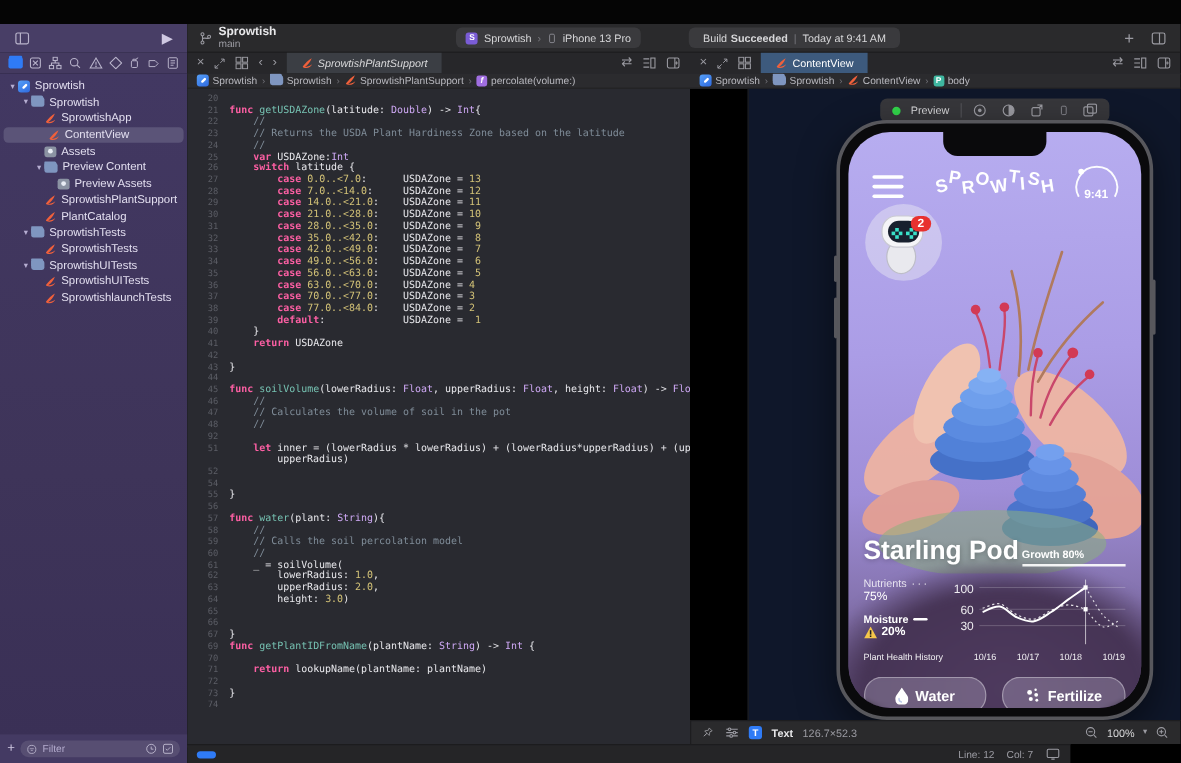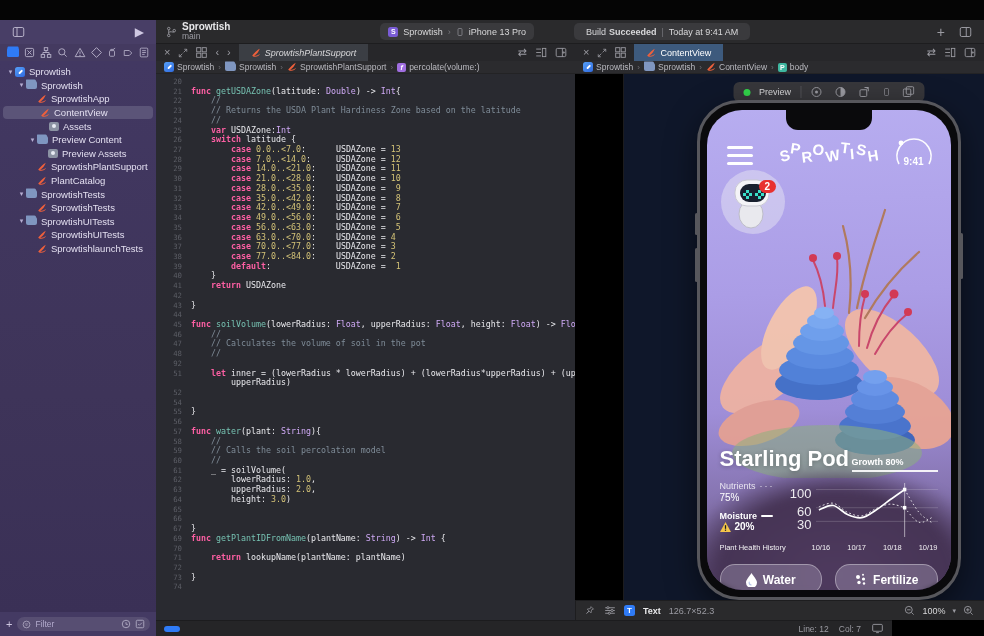--- a/index.html
+++ b/index.html
@@ -96,21 +96,21 @@
   .plant-name{font-size:22px;font-weight:bold;text-shadow:0 1px 4px rgba(0,0,0,.25);}
   .growth{font-size:9px;font-weight:bold;border-bottom:2px solid rgba(255,255,255,.9);padding-bottom:3px;width:86px;}
   .stats-chart{display:flex;margin-top:9px;}
   .stat-col{flex:0 0 72px;font-size:9px;}
   .stat-lab{color:rgba(255,255,255,.8);display:flex;align-items:center;gap:4px;}
   .stat-val{font-size:10px;margin:1px 0 8px;}
   .stat-lab.strong,.stat-val.strong{color:#fff;font-weight:bold;}
   .legend-dots{letter-spacing:2px;color:rgba(255,255,255,.8);}
   .legend-dash{display:inline-block;width:12px;height:2px;background:#fff;border-radius:1px;}
   .warnrow{display:flex;align-items:center;gap:4px;font-weight:bold;font-size:10px;}
-  .yticks{flex:0 0 20px;position:relative;font-size:13px;color:rgba(255,255,255,.9);text-align:center;padding-right:4px;}
+  .yticks{flex:0 0 20px;position:relative;font-size:10px;color:rgba(255,255,255,.9);text-align:center;padding-right:4px;}
   .yticks span{position:absolute;right:4px;}
   #chartwrap{flex:1;position:relative;height:56px;}
   .foot-row{display:flex;align-items:center;justify-content:space-between;margin-top:6px;font-size:7.5px;color:rgba(255,255,255,.92);}
   .dates{display:flex;justify-content:space-between;width:126px;}
   .btn-row{display:flex;justify-content:center;gap:13px;margin-top:12px;}
   .pbtn{display:flex;align-items:center;justify-content:center;gap:6px;width:103px;height:29px;border-radius:15px;
         background:rgba(200,190,215,.30);border:1px solid rgba(255,255,255,.35);backdrop-filter:blur(2px);
         color:#fff;font-size:12px;font-weight:bold;cursor:pointer;}
 </style>
 </head>
@@ -256,21 +256,21 @@
       </div>
       <div class="tree-row sel" style="padding-left: 28px;">
         <span class="chev"></span>
         <span class="ico">
           <svg width="10" height="10" viewBox="0 0 16 16">
             <path d="M2 12 C5 8 10 3 14 1 C12 6 9 10 5 12.5 C8 12.5 11.5 11.5 14.5 9 C13 12.5 8.5 15 3.5 13.5 C2.8 13.3 2.2 12.7 2 12 Z" fill="#f0603b"></path>
           </svg>
         </span>
         <span class="lbl">ContentView</span>
       </div>
-      <div class="tree-row" style="padding-left: 40px;">
+      <div class="tree-row" style="padding-left: 28px;">
         <span class="chev"></span>
         <span class="ico">
           <span style="display:inline-flex;width:10px;height:9px;border-radius:2px;background:#8b93a3;align-items:center;justify-content:center;">
             <span style="width:4px;height:4px;border-radius:50%;background:#e8ecf4;"></span>
           </span>
         </span>
         <span class="lbl">Assets</span>
       </div>
       <div class="tree-row" style="padding-left: 28px;">
         <span class="chev">▾</span>

